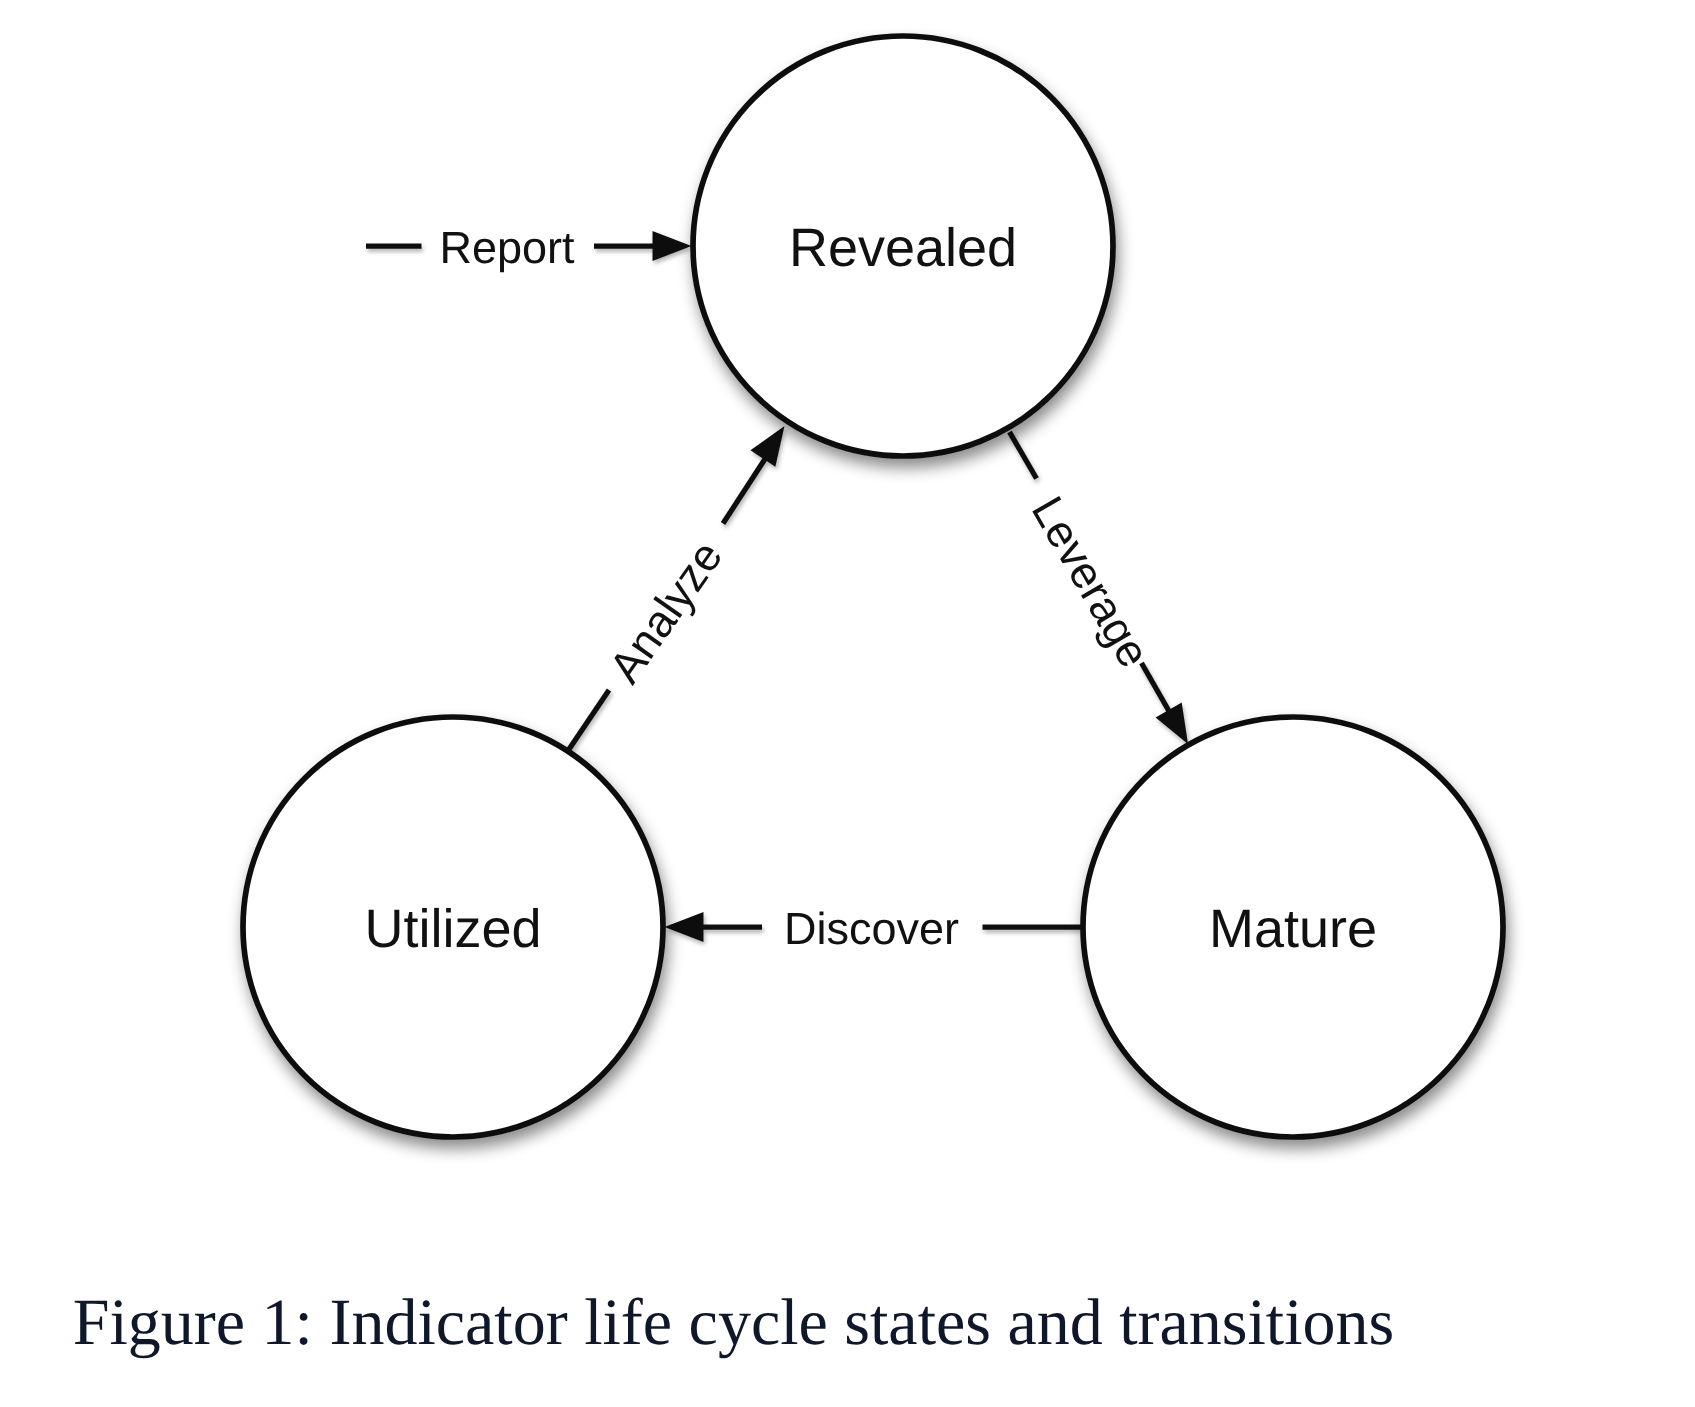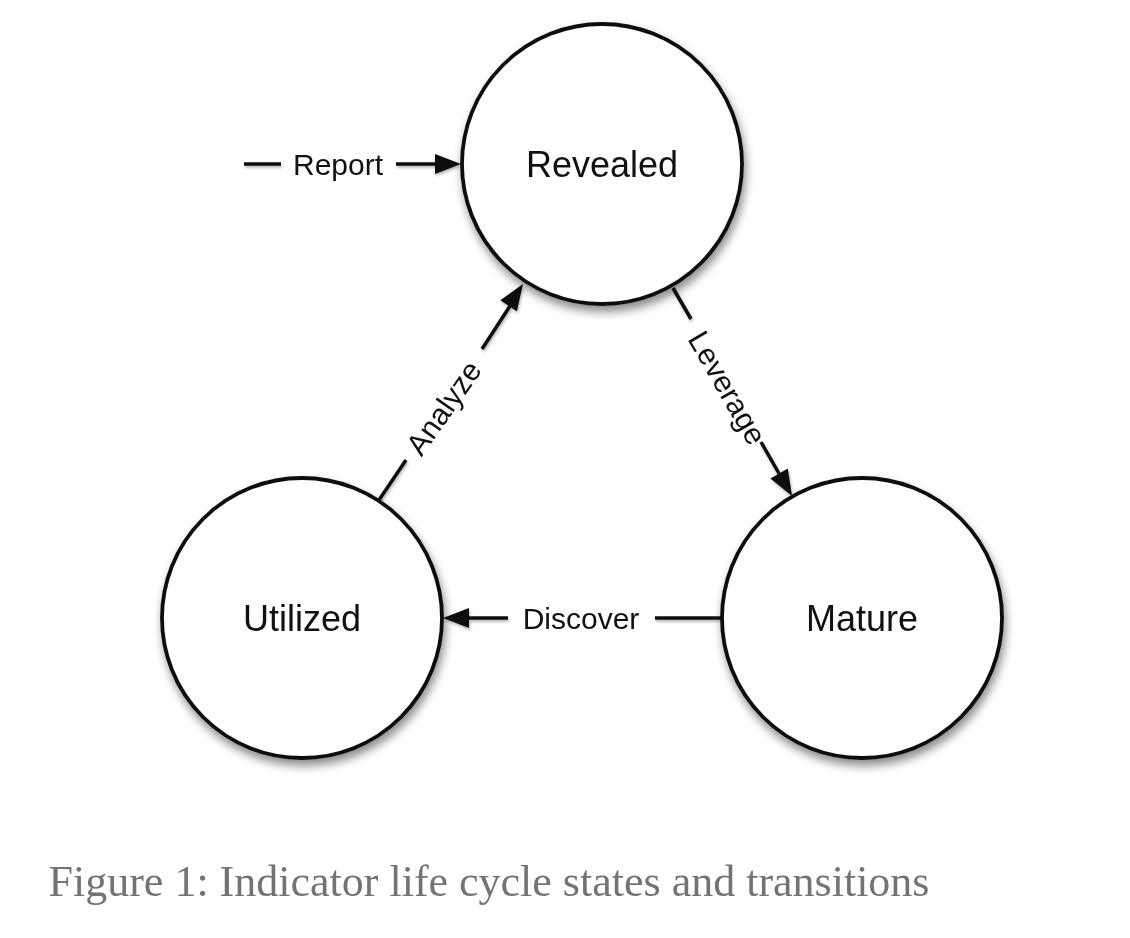--- a/index.html
+++ b/index.html
@@ -48,21 +48,21 @@
     text-anchor: middle;
   }
   .caption {
     position: absolute;
     top: 856px;
     left: 0;
     width: 978px;
     text-align: center;
     font-family: "Liberation Serif", serif;
     font-size: 44px;
-    color: #737373;
+    color: #0f172a;
     white-space: nowrap;
   }
 </style>
 </head>
 <body>
 
 <div class="page">
 
   <svg class="diagram-svg" width="1130" height="840" viewBox="0 0 1130 840">
 

